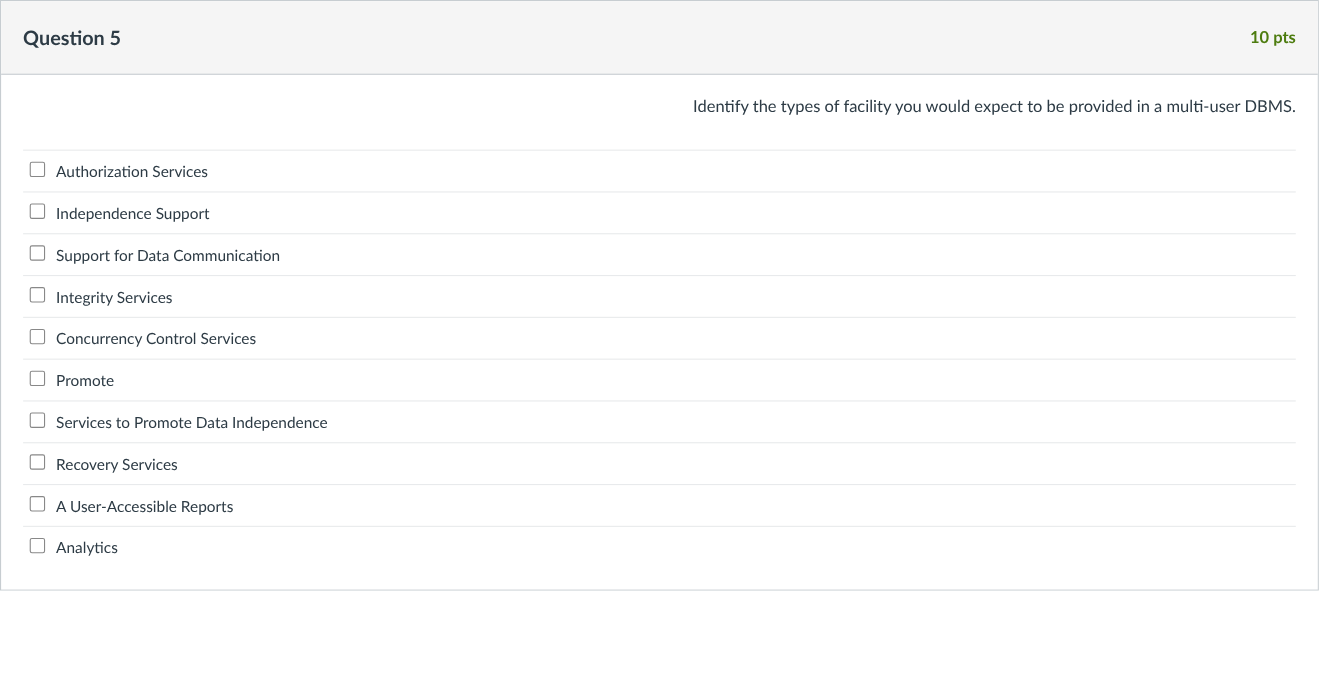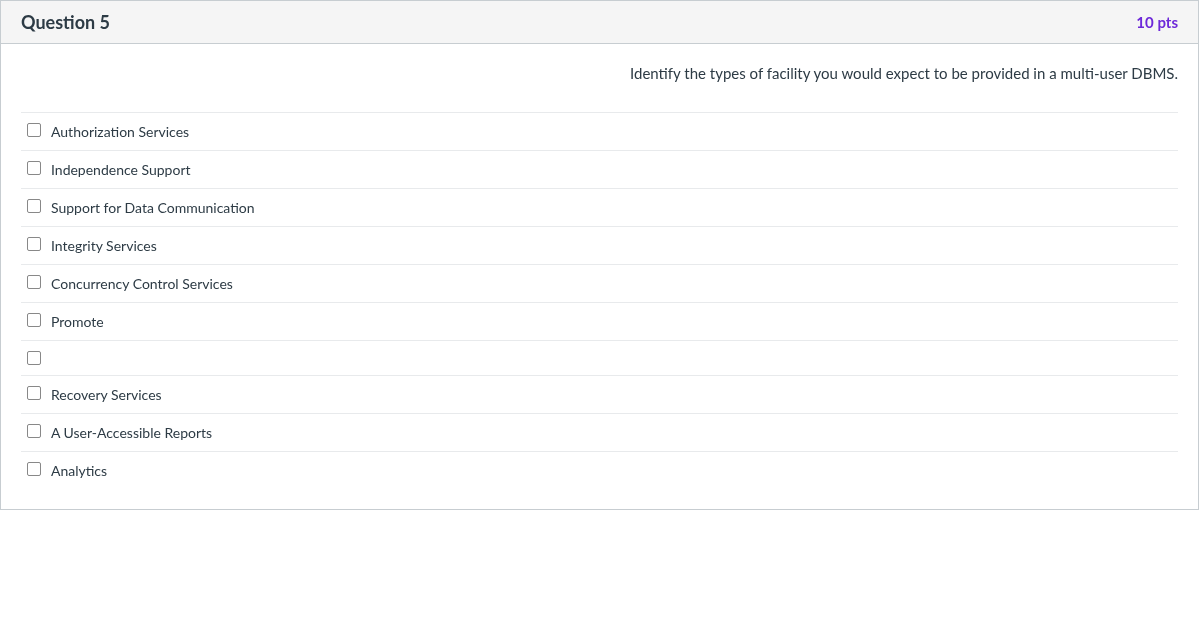--- a/index.html
+++ b/index.html
@@ -13,34 +13,34 @@
       color: #2d3b45;
       width: 1199px;
     }
     .question-container {
       border: 1px solid #c7cdd1;
       margin: 0;
     }
     .question-header {
       background: #f5f5f5;
       border-bottom: 1px solid #c7cdd1;
-      padding: 10px 20px;
+      padding: 22px 20px;
       display: flex;
       justify-content: space-between;
       align-items: center;
     }
     .question-title {
       font-size: 18px;
       font-weight: 700;
       color: #2d3b45;
     }
     .question-points {
       font-size: 15px;
       font-weight: 700;
-      color: #6d28d9;
+      color: #4d7c0f;
     }
     .question-body {
       padding: 20px;
     }
     .question-text {
       font-size: 15px;
       color: #2d3b45;
       margin-bottom: 30px;
       text-align: right;
     }
@@ -108,20 +108,21 @@
       <li class="answer-item">
         <input type="checkbox" class="answer-checkbox" style="">
         <span class="answer-label">Concurrency Control Services</span>
       </li>
       <li class="answer-item">
         <input type="checkbox" class="answer-checkbox" style="">
         <span class="answer-label">Promote</span>
       </li>
       <li class="answer-item">
         <input type="checkbox" class="answer-checkbox" style="">
+        <span class="answer-label">Services to Promote Data Independence</span>
       </li>
       <li class="answer-item">
         <input type="checkbox" class="answer-checkbox" style="">
         <span class="answer-label">Recovery Services</span>
       </li>
       <li class="answer-item">
         <input type="checkbox" class="answer-checkbox" style="">
         <span class="answer-label">A User-Accessible Reports</span>
       </li>
       <li class="answer-item">

